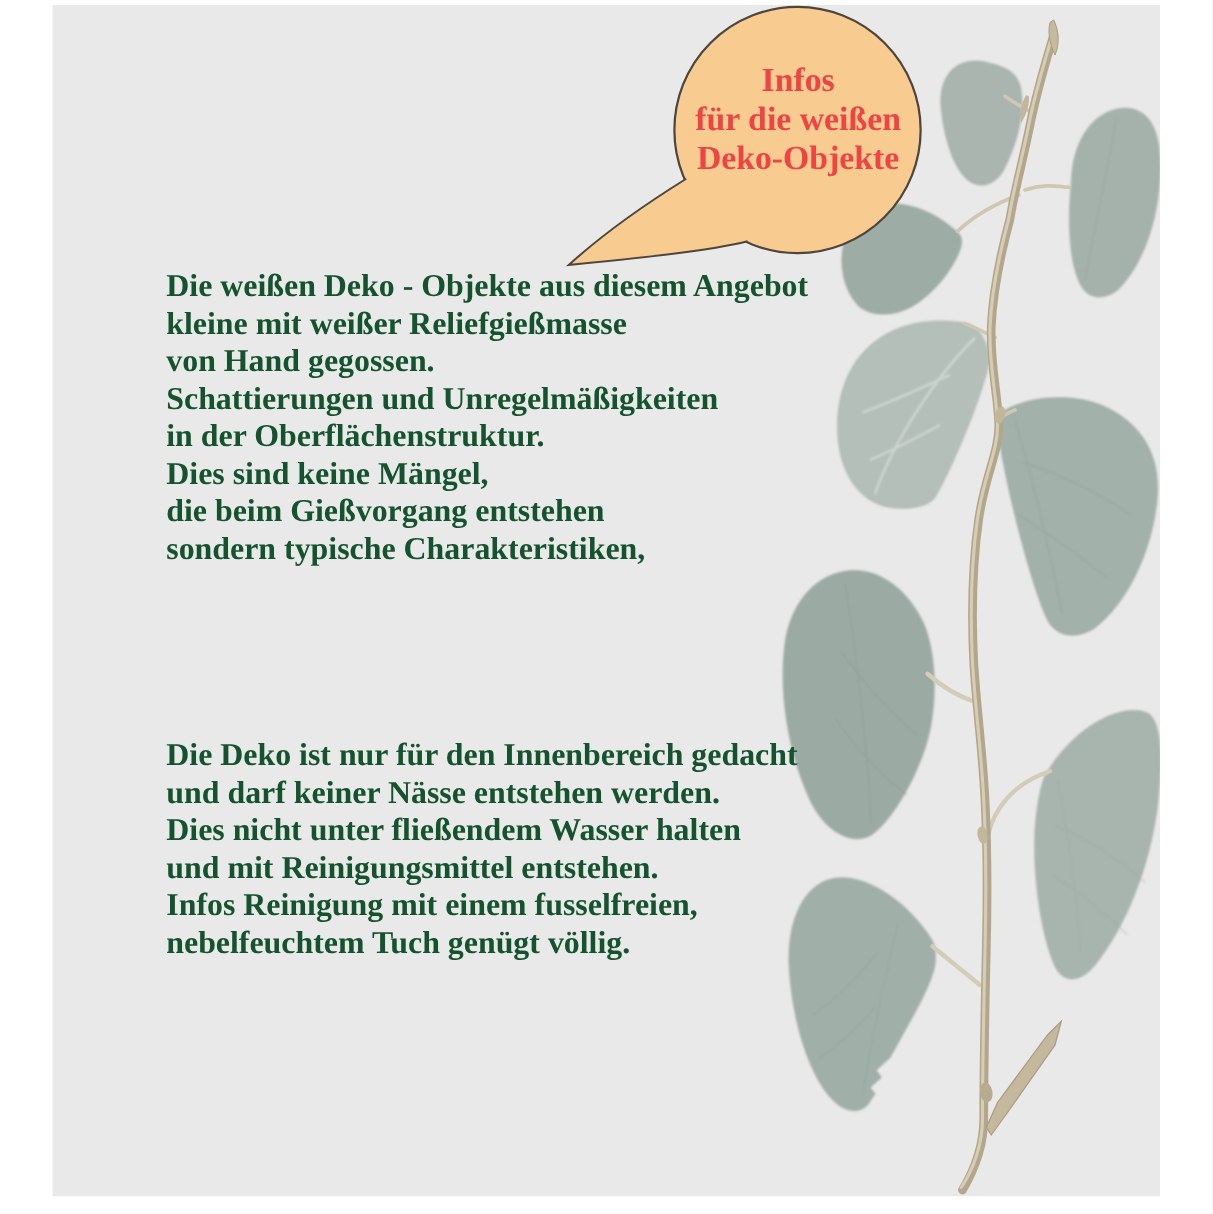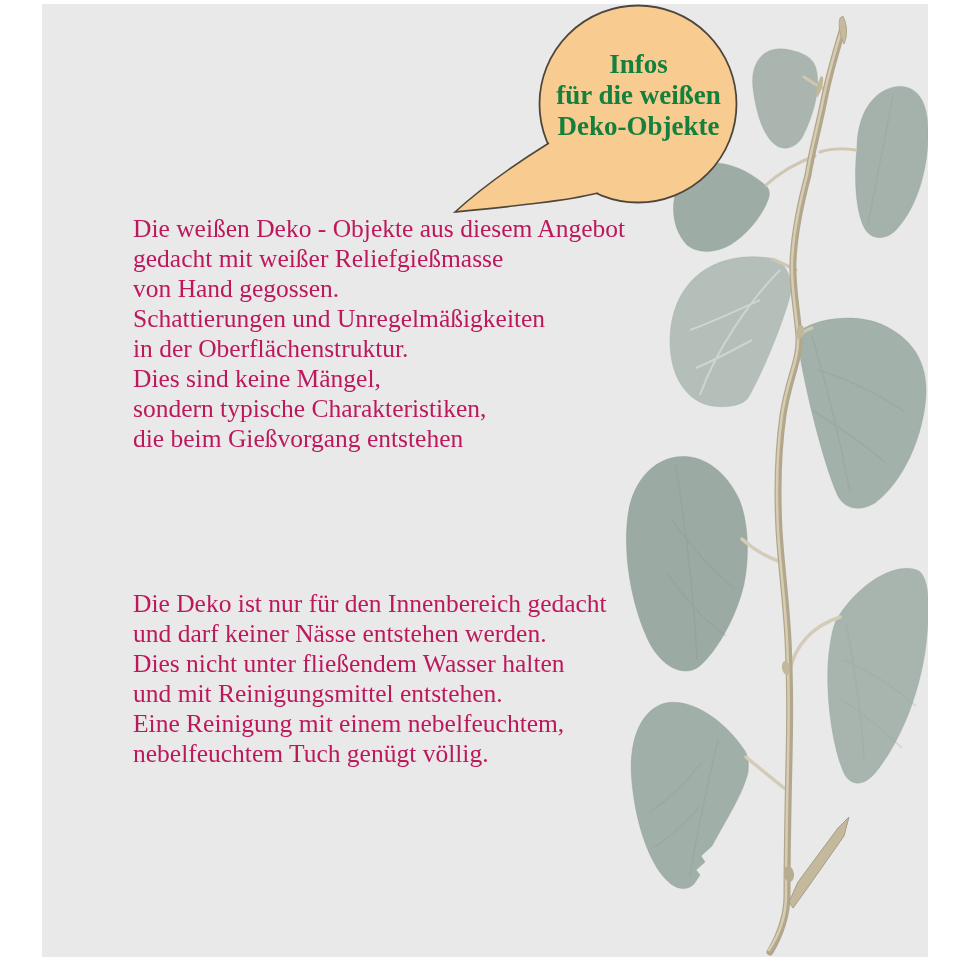--- a/index.html
+++ b/index.html
@@ -12,28 +12,29 @@
   }
   .canvas {
     position:absolute; left:42px; top:4px; width:886px; height:953px;
     background:#e9e9e9; overflow:hidden;
   }
   .canvas svg { position:absolute; left:0; top:0; }
 
   .bubble-text {
     position:absolute; left:537px; top:49px; width:203px;
     text-align:center; font-weight:bold; font-size:27px; line-height:31px;
-    color:#15803d; z-index:3;
+    color:#ef4444; z-index:3;
   }
   .bubble-text .bline { height:31px; }
 
   .info-block {
     position:absolute; left:133px; z-index:3;
-    font-size:25.5px; line-height:30px; color:#be185d;
+    font-size:25.5px; line-height:30px; color:#14532d;
     white-space:nowrap;
+    font-weight:bold;
   }
   .p1 { top:214px; }
   .p2 { top:577px;margin-top:12px; }
   .tline { height:30px; }
 </style>
 </head>
 <body>
 
 <div class="canvas">
   <svg width="886" height="953" viewBox="42 4 886 953">
@@ -127,29 +128,29 @@
 </div>
 
 <div class="bubble-text">
   <div class="bline">Infos</div>
   <div class="bline">für die weißen</div>
   <div class="bline">Deko-Objekte</div>
 </div>
 
 <div class="info-block p1">
   <div class="tline">Die weißen Deko - Objekte aus diesem Angebot</div>
-  <div class="tline">gedacht mit weißer Reliefgießmasse</div>
+  <div class="tline">kleine mit weißer Reliefgießmasse</div>
   <div class="tline">von Hand gegossen.</div>
   <div class="tline">Schattierungen und Unregelmäßigkeiten</div>
   <div class="tline">in der Oberflächenstruktur.</div>
   <div class="tline">Dies sind keine Mängel,</div>
+  <div class="tline">die beim Gießvorgang entstehen</div>
   <div class="tline">sondern typische Charakteristiken,</div>
-  <div class="tline">die beim Gießvorgang entstehen</div>
 </div>
 
 <div class="info-block p2">
   <div class="tline">Die Deko ist nur für den Innenbereich gedacht</div>
   <div class="tline">und darf keiner Nässe entstehen werden.</div>
   <div class="tline">Dies nicht unter fließendem Wasser halten</div>
   <div class="tline">und mit Reinigungsmittel entstehen.</div>
-  <div class="tline">Eine Reinigung mit einem nebelfeuchtem,</div>
+  <div class="tline">Infos Reinigung mit einem fusselfreien,</div>
   <div class="tline">nebelfeuchtem Tuch genügt völlig.</div>
 </div>
 
 </body></html>

